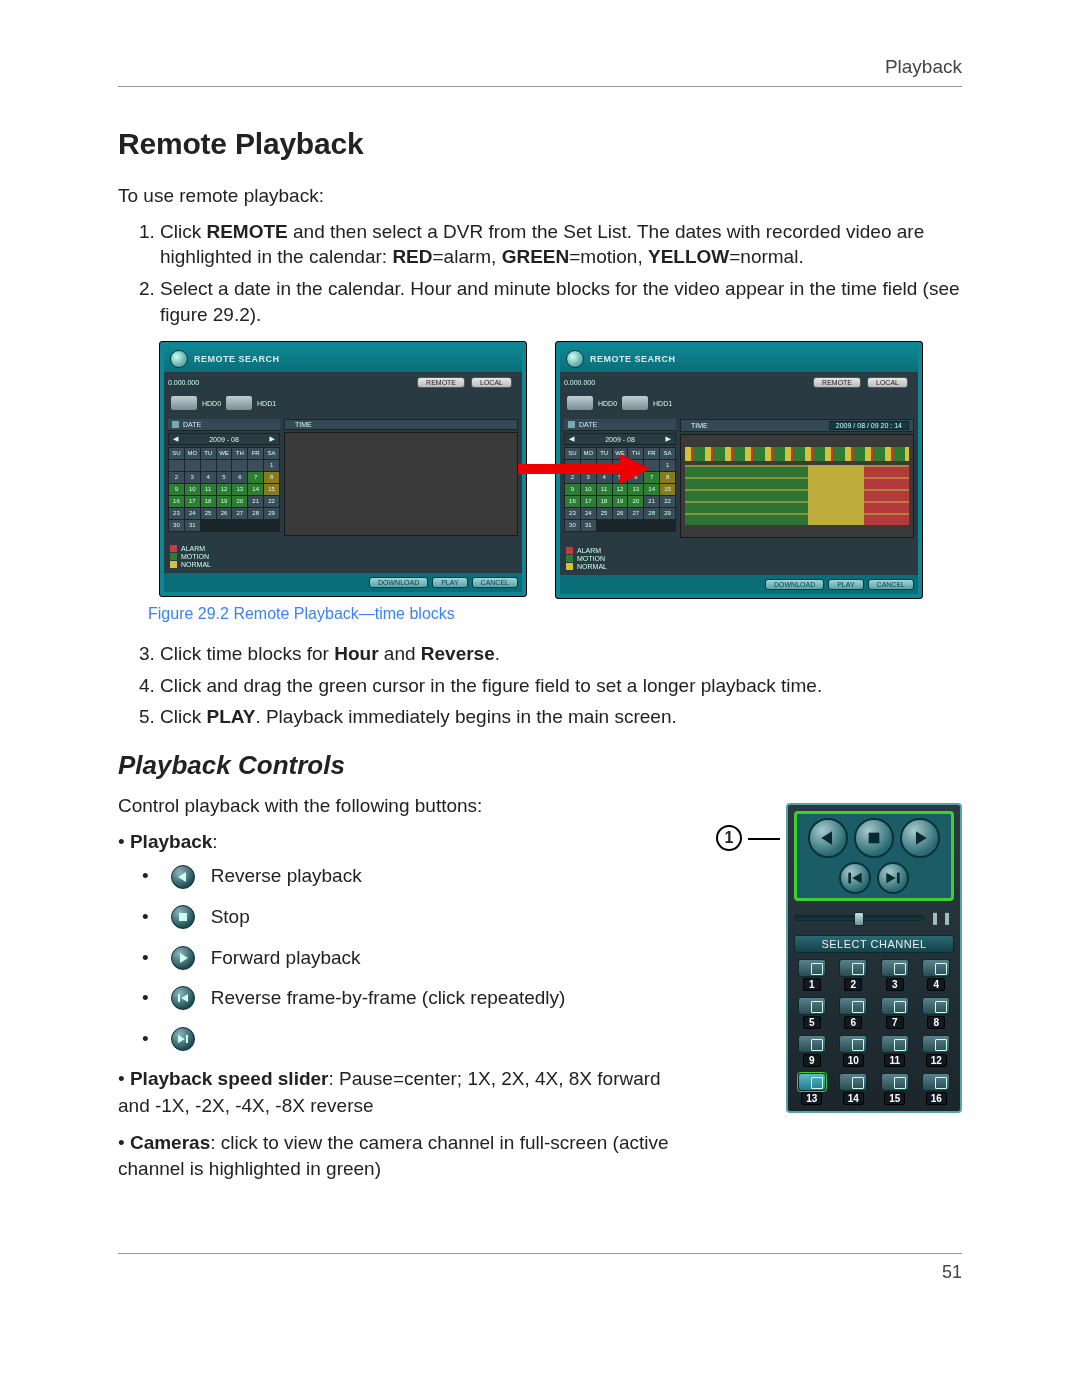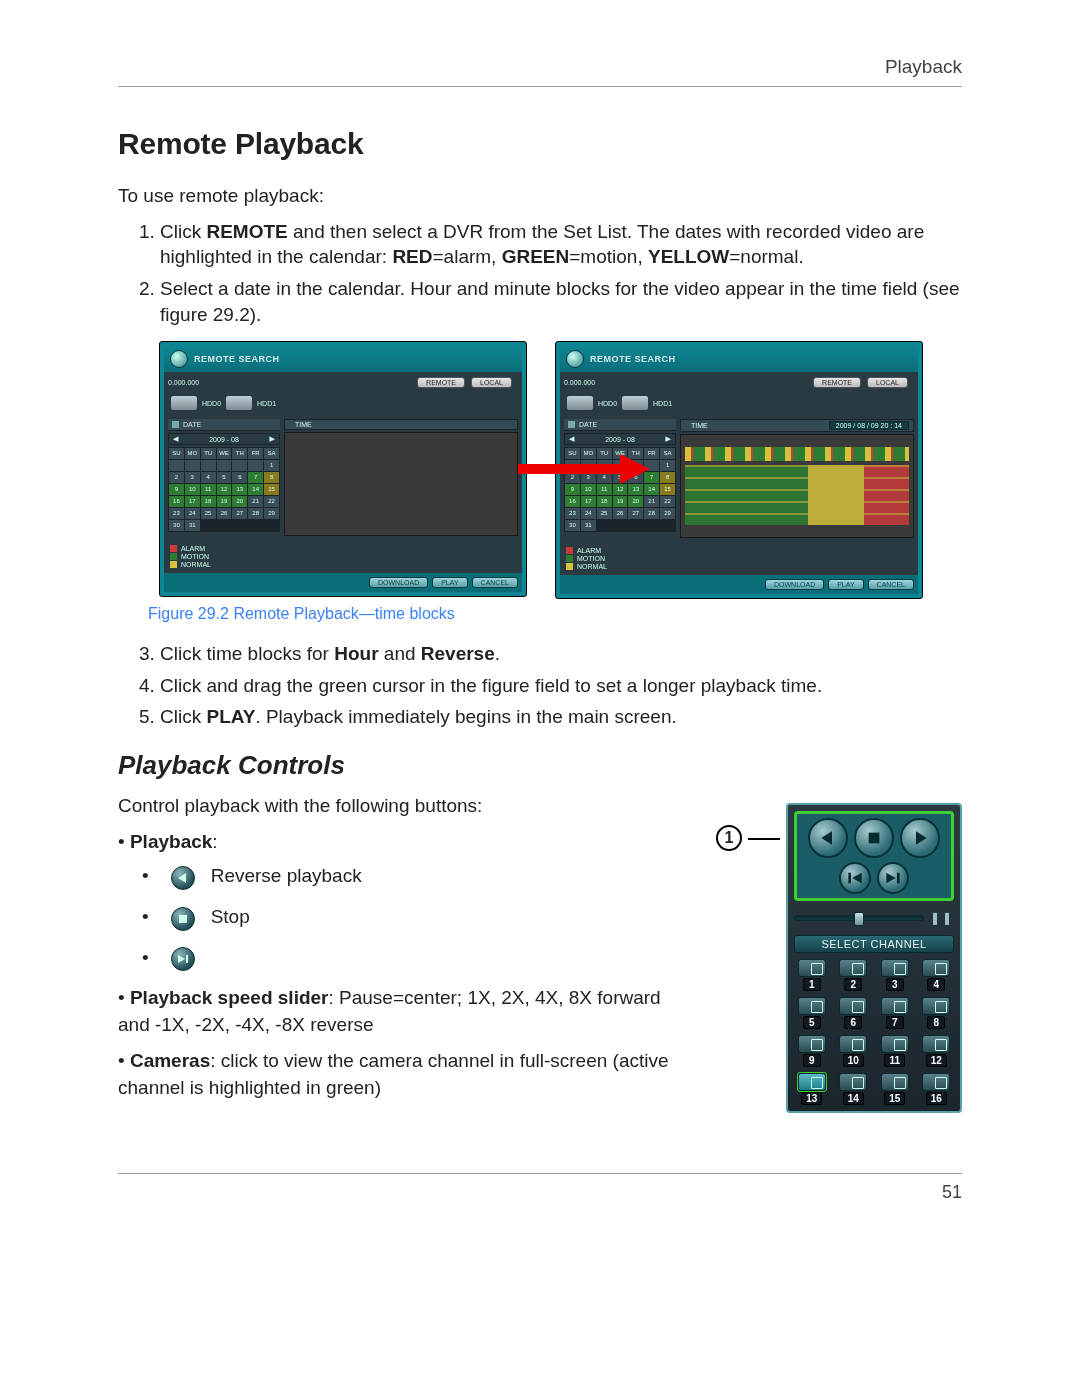--- a/index.html
+++ b/index.html
@@ -146,21 +146,21 @@
   h2.sub-title {
     font-size:26px; font-style:italic; font-weight:600;
     margin:20px 0 12px 0;
   }
   .controls-row { display:flex; align-items:flex-start; gap:20px; }
   .controls-text { flex:1; font-size:19px; line-height:1.4; }
   .bullet-top { list-style:none; margin-top:6px; }
   .bullet-top > li { margin-bottom:10px; }
   .bullet-top > li::before { content:"• "; }
   .sublist { list-style:none; margin:8px 0 10px 24px; }
-  .sublist li { margin-bottom:14px; display:flex; align-items:flex-end; gap:16px; }
+  .sublist li { margin-bottom:14px; display:flex; align-items:center; gap:16px; }
   .sublist li::before { content:"•"; margin-right:6px; }
   .round-icon {
     display:inline-flex; width:24px;height:24px;border-radius:50%;
     background:radial-gradient(circle at 35% 30%, #8fb7bd, #1f4f56 70%);
     border:1px solid #0a2a2f; align-items:center;justify-content:center;
     flex-shrink:0;
   }
   .round-icon svg { width:12px;height:12px; display:block; }
 
   .callout-col { display:flex; align-items:flex-start; gap:6px; margin-top:10px;}
@@ -489,20 +489,37 @@
               <span class="round-icon">
                 <svg viewBox="0 0 12 12">
                   <rect x="2" y="2" width="8" height="8" fill="#cfe"></rect>
                 </svg>
               </span>
               <span> Stop</span>
             </li>
             <li>
               <span class="round-icon">
                 <svg viewBox="0 0 12 12">
+                  <polygon points="3,1 3,11 11,6" fill="#cfe"></polygon>
+                </svg>
+              </span>
+              <span> Forward playback</span>
+            </li>
+            <li>
+              <span class="round-icon">
+                <svg viewBox="0 0 12 12">
+                  <rect x="1" y="2" width="2" height="8" fill="#cfe"></rect>
+                  <polygon points="11,2 11,10 4,6" fill="#cfe"></polygon>
+                </svg>
+              </span>
+              <span> Reverse frame-by-frame (click repeatedly)</span>
+            </li>
+            <li>
+              <span class="round-icon">
+                <svg viewBox="0 0 12 12">
                   <polygon points="1,2 1,10 8,6" fill="#cfe"></polygon>
                   <rect x="9" y="2" width="2" height="8" fill="#cfe"></rect>
                 </svg>
               </span>
             </li>
           </ul>
       </li>
       <li>
         <span class="strong">Playback speed slider</span><span>: Pause=center; 1X, 2X, 4X, 8X forward and -1X, -2X, -4X, -8X reverse</span>
       </li>

